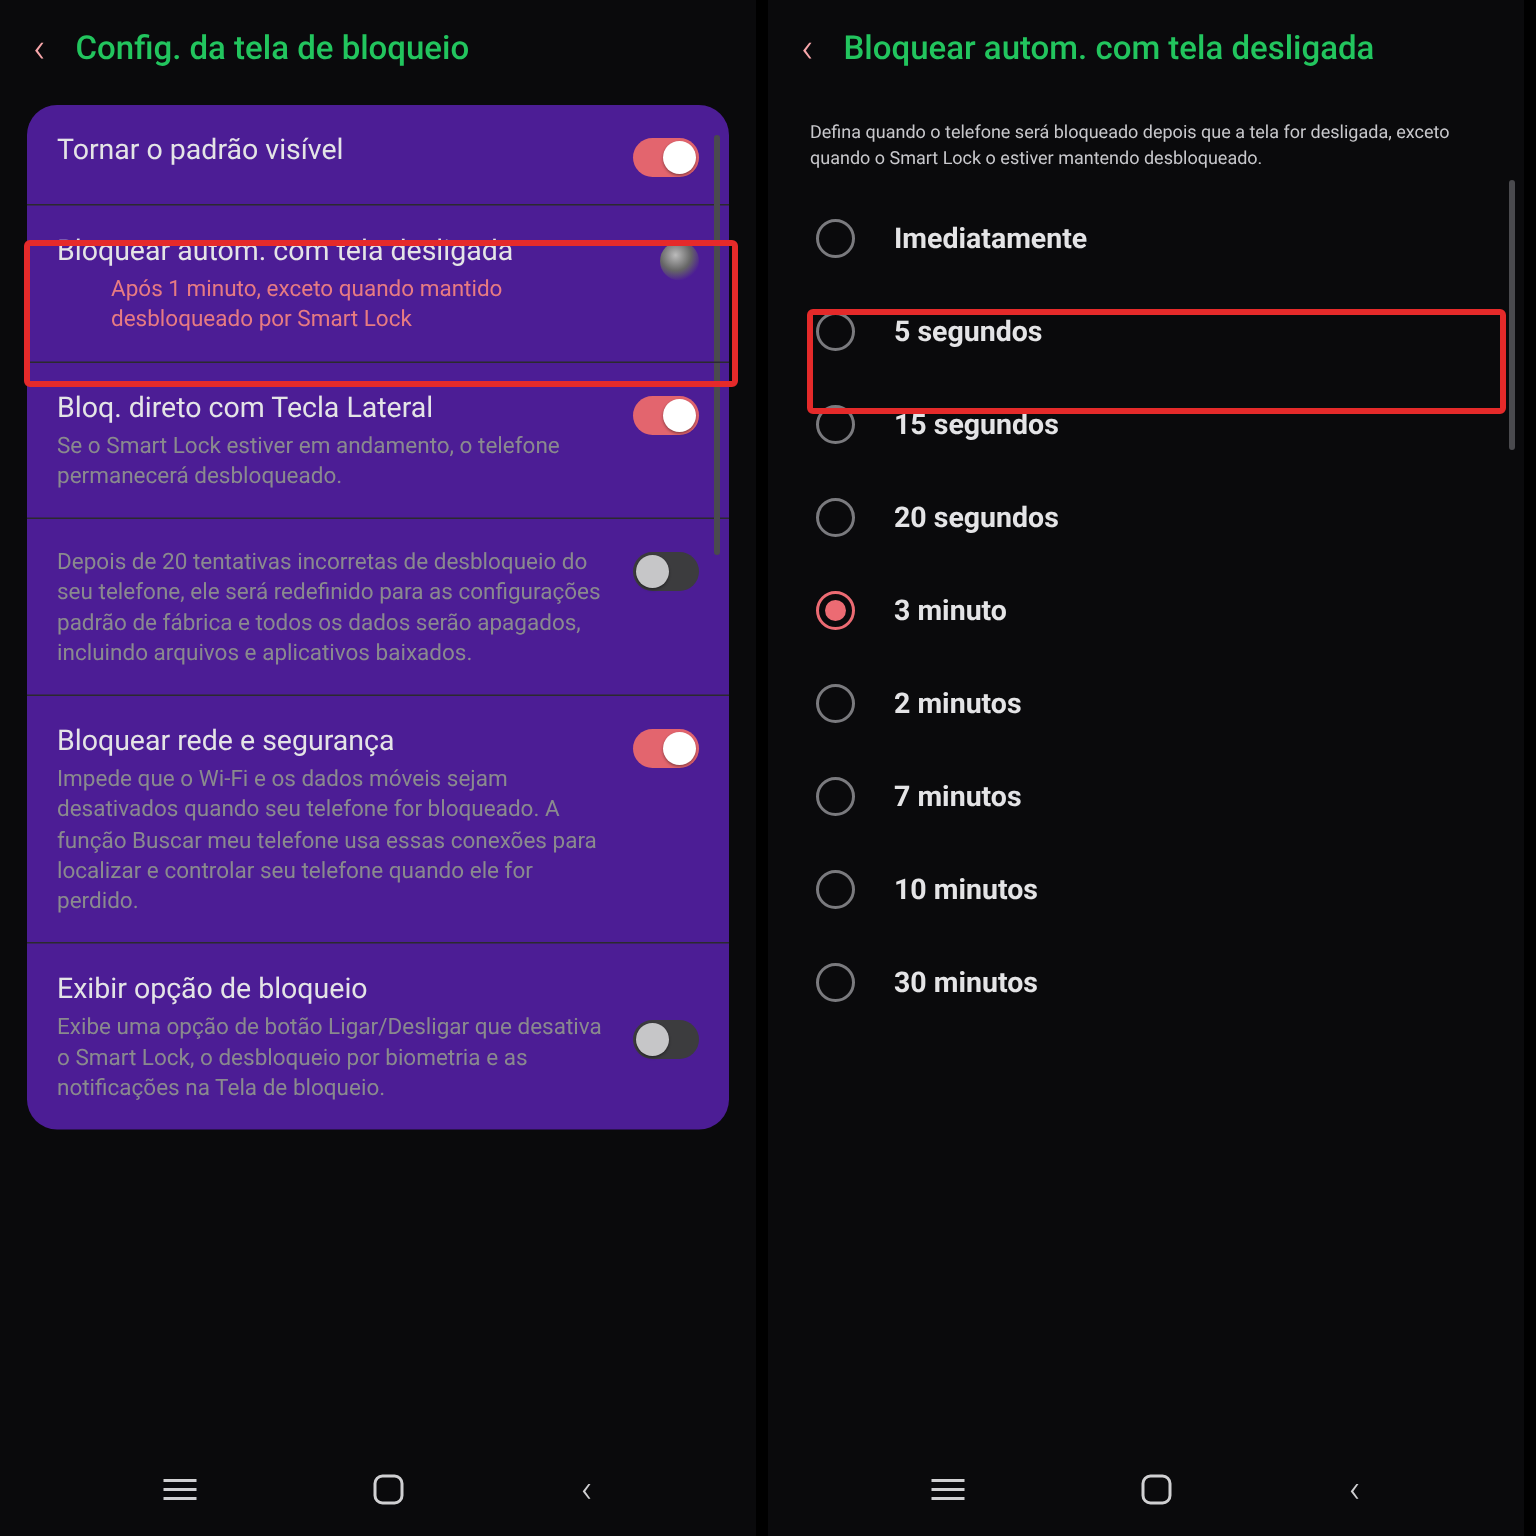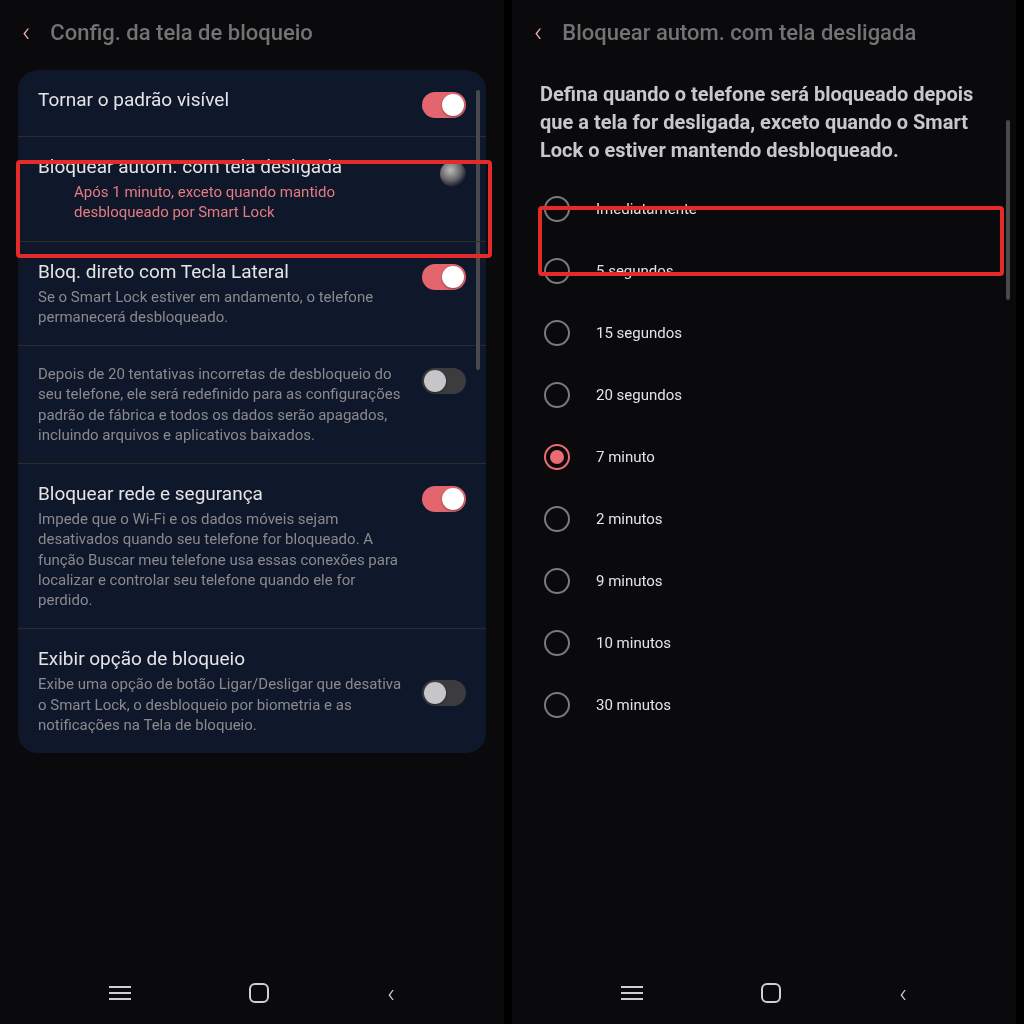--- a/index.html
+++ b/index.html
@@ -28,26 +28,26 @@
       gap: 20px;
     }
     .back-btn {
       color: #f7a6aa;
       font-size: 28px;
       font-weight: 300;
       cursor: pointer;
       line-height: 1;
     }
     .title {
-      color: #737373;
+      color: #22c55e;
       font-size: 22px;
       font-weight: 500;
     }
     .card {
-      background: #0f172a;
+      background: #4c1d95;
       margin: 12px 18px 0 18px;
       border-radius: 20px;
       padding: 0;
       position: relative;
     }
     .setting-row {
       display: flex;
       align-items: flex-start;
       padding: 18px 20px;
       border-bottom: 1px solid #2b2b2e;
@@ -106,24 +106,23 @@
     }
     .scroll-hint {
       position: absolute;
       right: 6px;
       width: 4px;
       background: #4a4a4e;
       border-radius: 2px;
     }
     .desc {
       color: #c8c8cc;
-      font-size: 20px;
+      font-size: 12px;
       line-height: 1.4;
       padding: 22px 28px 8px 28px;
-      font-weight: bold;
     }
     .radio-list {
       padding: 6px 0 0 0;
     }
     .radio-row {
       display: flex;
       align-items: center;
       gap: 26px;
       padding: 18px 32px;
     }
@@ -140,21 +139,22 @@
     }
     .radio.selected::after {
       content: '';
       position: absolute;
       inset: 4px;
       background: #ec6b73;
       border-radius: 50%;
     }
     .radio-label {
       color: #e4e4e6;
-      font-size: 15px;
+      font-size: 19px;
+      font-weight: bold;
     }
     .nav-bar {
       margin-top: auto;
       height: 52px;
       display: flex;
       align-items: center;
       justify-content: space-around;
       padding: 0 50px 10px 50px;
     }
     .nav-recents {
@@ -284,29 +284,29 @@
     <div class="radio-row">
       <div class="radio"></div>
       <div class="radio-label">15 segundos</div>
     </div>
     <div class="radio-row">
       <div class="radio"></div>
       <div class="radio-label">20 segundos</div>
     </div>
     <div class="radio-row">
       <div class="radio selected"></div>
-      <div class="radio-label">7 minuto</div>
+      <div class="radio-label">3 minuto</div>
     </div>
     <div class="radio-row">
       <div class="radio"></div>
       <div class="radio-label">2 minutos</div>
     </div>
     <div class="radio-row">
       <div class="radio"></div>
-      <div class="radio-label">9 minutos</div>
+      <div class="radio-label">7 minutos</div>
     </div>
     <div class="radio-row">
       <div class="radio"></div>
       <div class="radio-label">10 minutos</div>
     </div>
     <div class="radio-row">
       <div class="radio"></div>
       <div class="radio-label">30 minutos</div>
     </div>
   </div>

